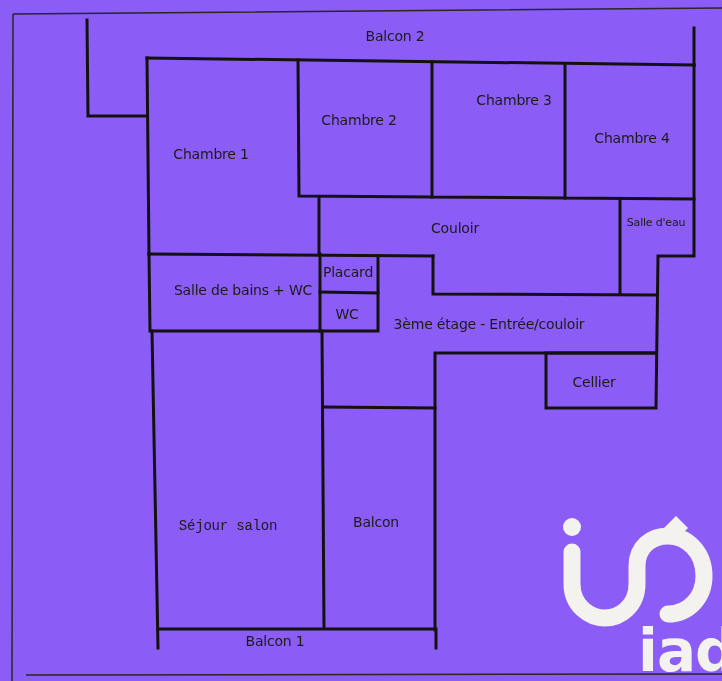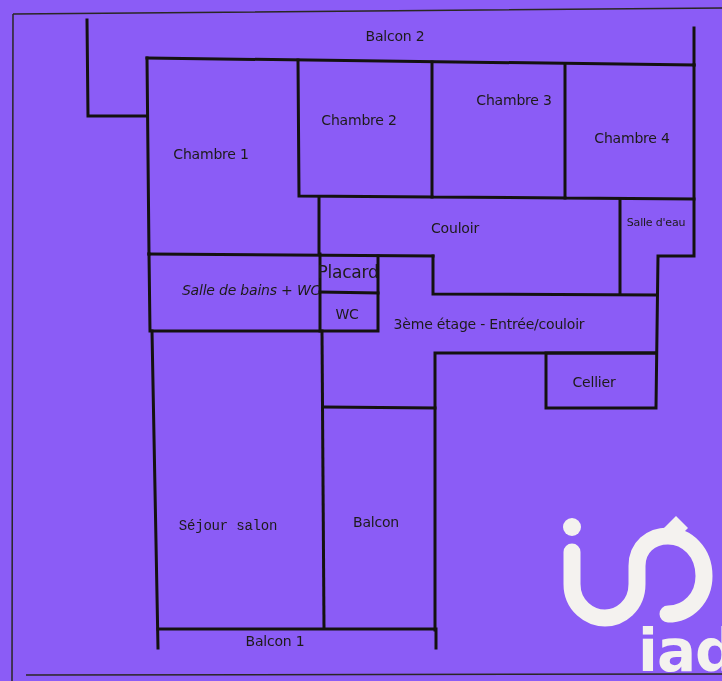--- a/index.html
+++ b/index.html
@@ -66,22 +66,22 @@
   </svg>
 
   <div id="labels">
     <span class="room-label" style="left:395px;top:36px;">Balcon 2</span>
     <span class="room-label" style="left:211px;top:154px;">Chambre  1</span>
     <span class="room-label" style="left:359px;top:120px;">Chambre  2</span>
     <span class="room-label" style="left:514px;top:100px;">Chambre  3</span>
     <span class="room-label" style="left:632px;top:138px;">Chambre 4</span>
     <span class="room-label" style="left:455px;top:228px;">Couloir</span>
     <span class="room-label" style="left:656px;top:222px;font-size:11px;">Salle d'eau</span>
-    <span class="room-label" style="left:251px;top:290px;font-style:italic;">Salle de bains + WC</span>
-    <span class="room-label" style="left:348px;top:272px;font-size:17px;">Placard</span>
+    <span class="room-label" style="left:243px;top:290px;">Salle de bains + WC</span>
+    <span class="room-label" style="left:348px;top:272px;font-size:14px;">Placard</span>
     <span class="room-label" style="left:347px;top:314px;">WC</span>
     <span class="room-label" style="left:489px;top:324px;">3ème étage - Entrée/couloir</span>
     <span class="room-label" style="left:594px;top:382px;">Cellier</span>
     <span class="room-label" style="left:228px;top:526px;font-family:Liberation Mono, monospace;">Séjour salon</span>
     <span class="room-label" style="left:376px;top:522px;">Balcon</span>
     <span class="room-label" style="left:275px;top:641px;">Balcon 1</span>
   </div>
 
   <div class="logo-text">iad</div>
 </div>

